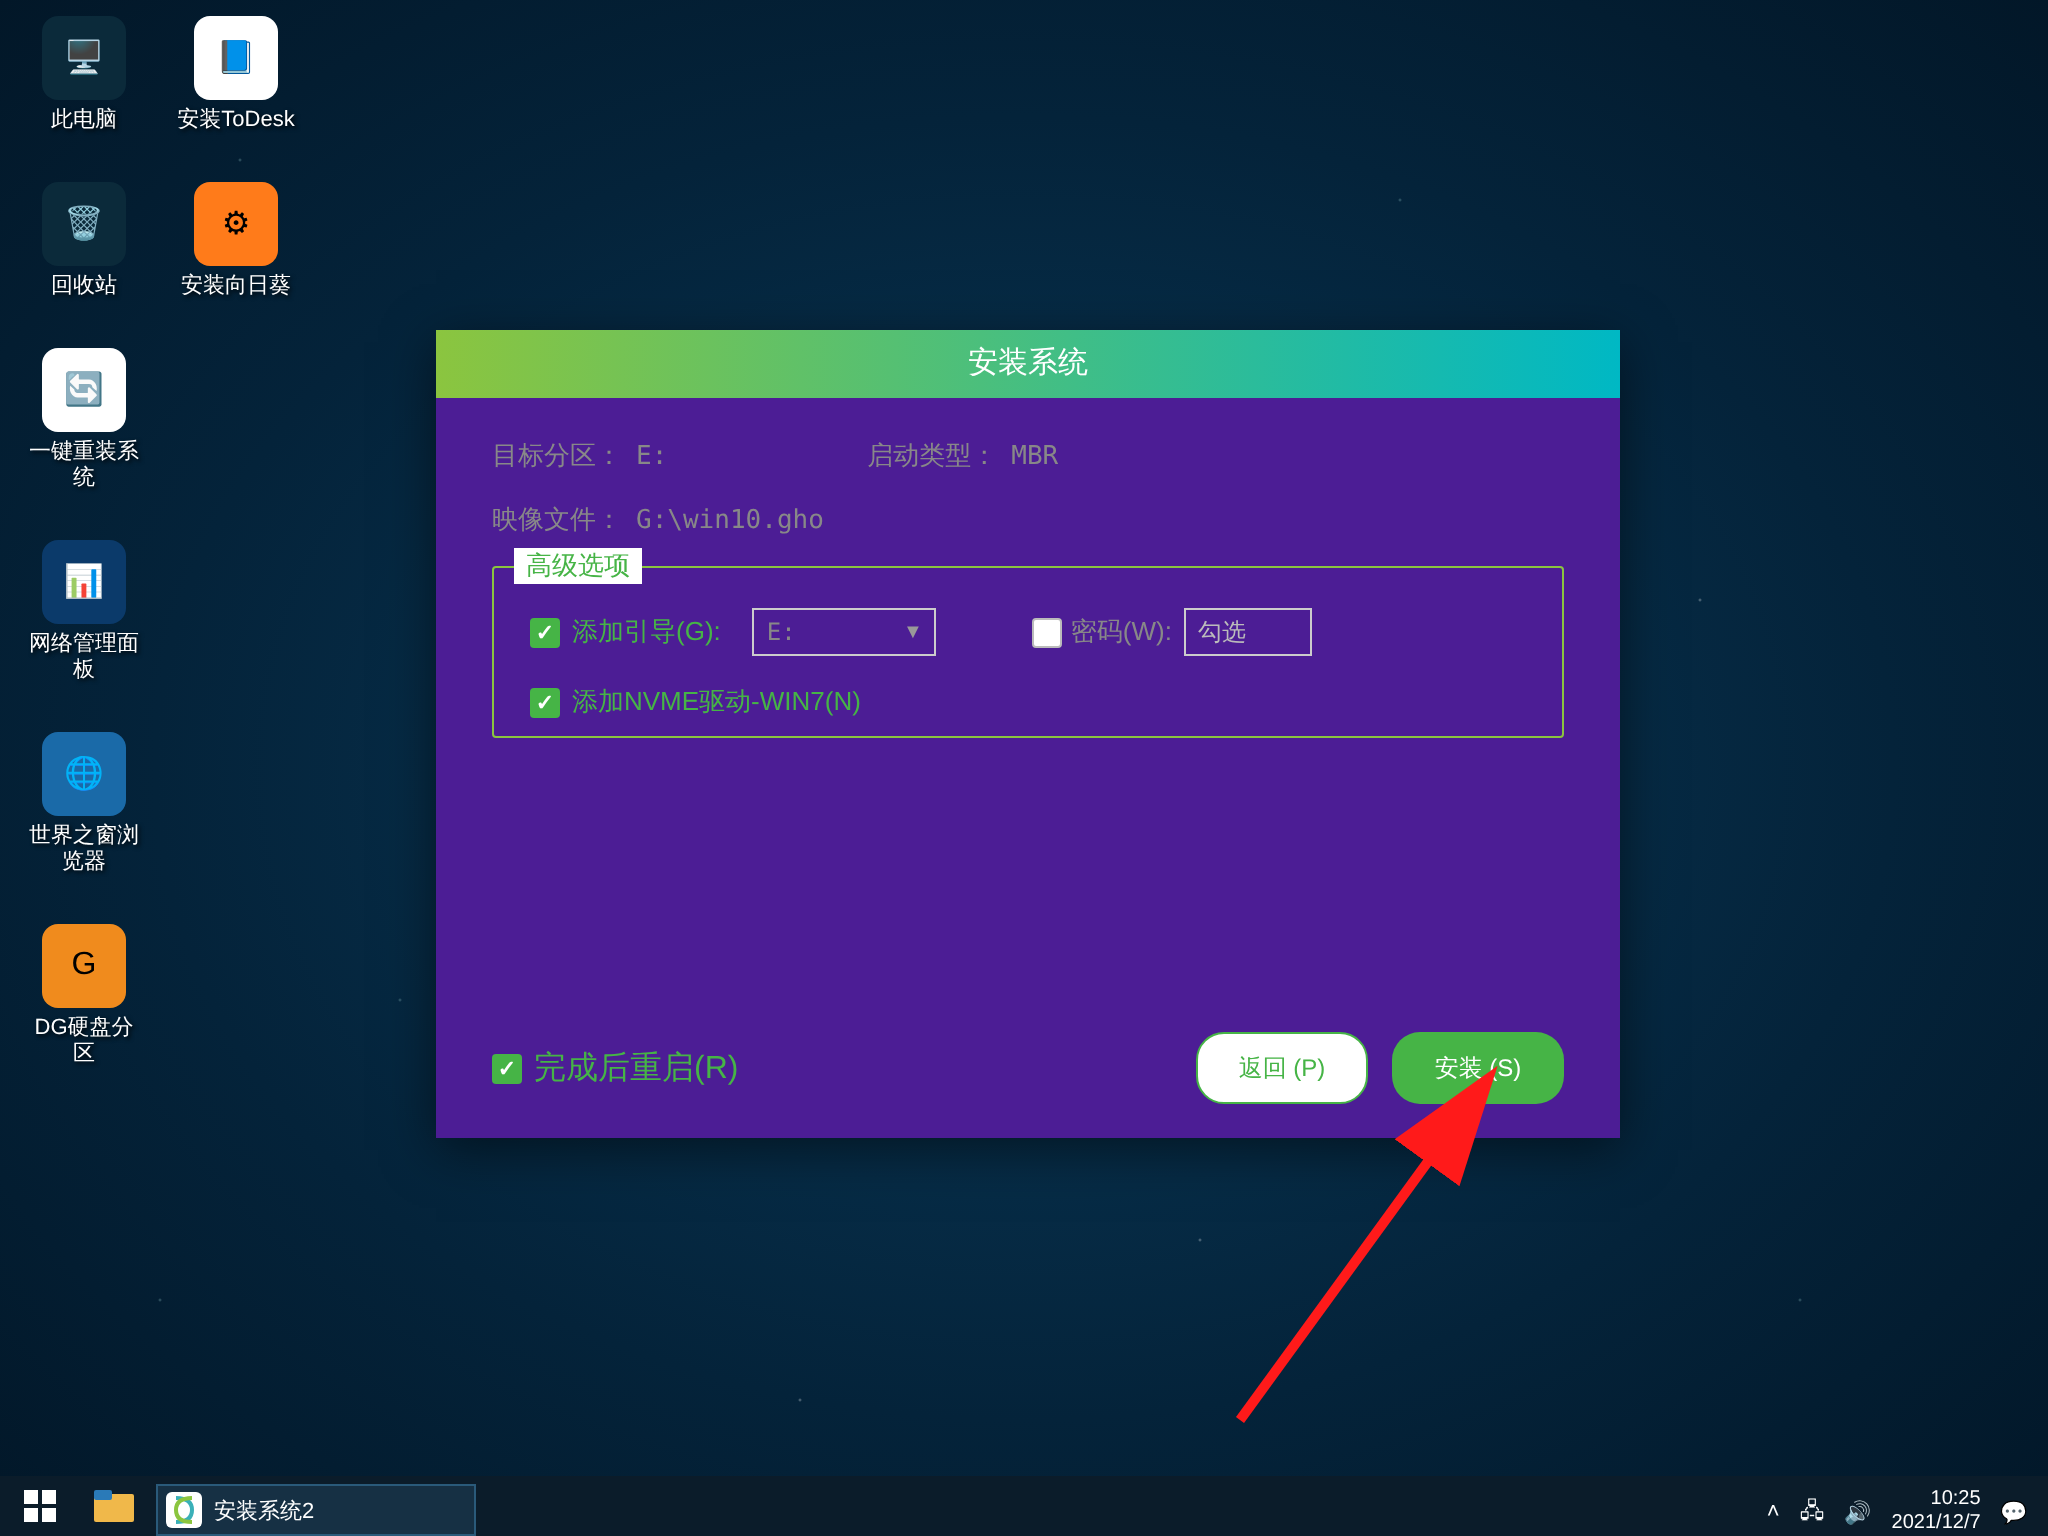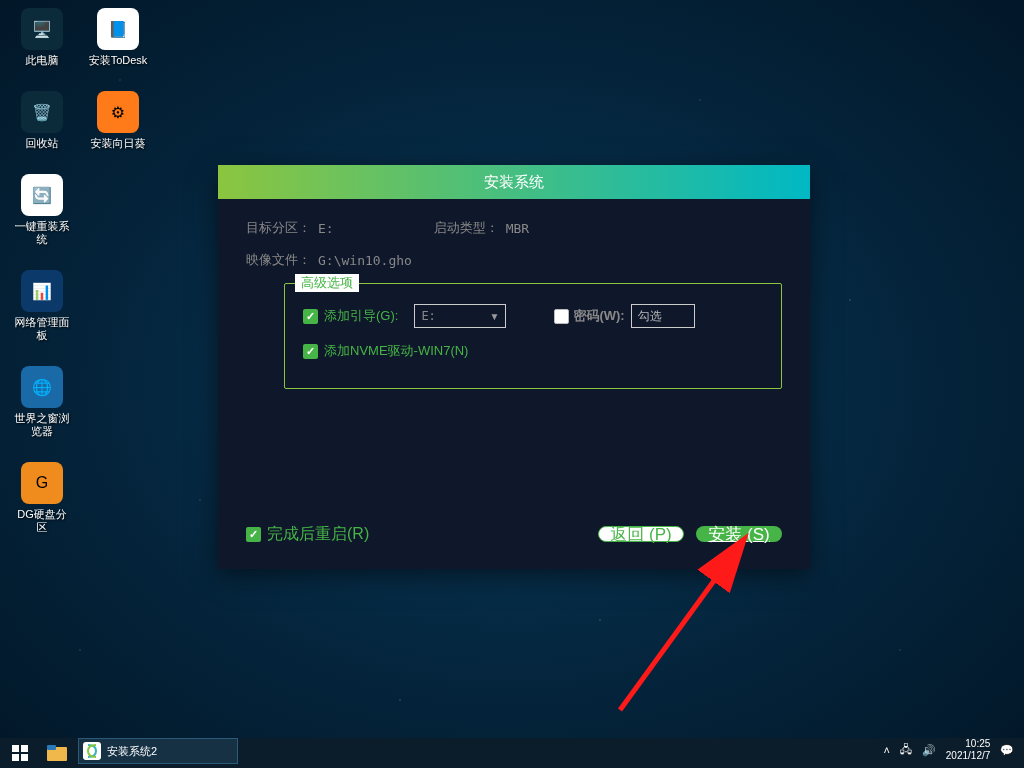--- a/index.html
+++ b/index.html
@@ -24,71 +24,71 @@
 }
 .desktop { position: absolute; inset: 0 0 30px 0; }
 .icon-col { position: absolute; top: 8px; left: 12px; width: 70px; }
 .icon-col2 { position: absolute; top: 8px; left: 88px; width: 70px; }
 .desktop-icon { width: 60px; margin-bottom: 24px; text-align: center; cursor: pointer; }
 .desktop-icon .ic { width: 42px; height: 42px; margin: 0 auto 4px; border-radius: 8px; display: flex; align-items: center; justify-content: center; }
 .desktop-icon .lbl { color: #fff; font-size: 11px; line-height: 13px; text-shadow: 1px 1px 2px #000; word-break: break-all; }
 
 .dialog {
   position: absolute; left: 218px; top: 165px; width: 592px; height: 404px;
-  background: #0f172a; box-shadow: 0 6px 24px rgba(0,0,0,0.5);
+  background: #4c1d95; box-shadow: 0 6px 24px rgba(0,0,0,0.5);
 }
 .dialog-title {
   height: 34px; line-height: 34px; text-align: center; color: #fff; font-size: 15px;
   background: linear-gradient(90deg, #8bc53f 0%, #00b8c4 100%);
 }
 .dialog-body { padding: 20px 28px 0; color: #888; font-size: 13px; }
 .row { display: flex; align-items: center; margin-bottom: 14px; }
 .row .k { min-width: 72px; }
 .row .gap { width: 100px; display: inline-block; }
 .fieldset {
-  border: 1px solid #8bc53f; border-radius: 2px; padding: 20px 18px 24px; margin-top: 4px; position: relative; margin-left: 38px;
+  border: 1px solid #8bc53f; border-radius: 2px; padding: 20px 18px 4px; margin-top: 4px; position: relative;
 }
 .fieldset-title {
   position: absolute; top: -10px; left: 10px; background: #fff; padding: 0 6px;
   color: #46b446; font-size: 13px;
 }
 .chk { display: inline-flex; align-items: center; gap: 6px; }
 .chk .box {
   width: 15px; height: 15px; background: #46b446; border-radius: 2px; display: flex;
   align-items: center; justify-content: center; color: #fff; font-size: 11px; font-weight: bold;
 }
 .chk .box.empty { background: #fff; border: 1px solid #bbb; }
 .chk .t { color: #46b446; }
 .select {
   width: 92px; height: 24px; border: 1px solid #ccc; display: inline-flex; align-items: center;
   justify-content: space-between; padding: 0 6px; color: #888; font-size: 12px; margin-left: 16px;
 }
 .select .arrow { color: #999; font-size: 10px; }
-.pwd-label { margin-left: 48px; color: #888; font-weight: bold; }
+.pwd-label { margin-left: 48px; color: #888; }
 .pwd-input {
   width: 64px; height: 24px; border: 1px solid #ccc; margin-left: 6px; padding: 0 6px;
   color: #bbb; font-size: 12px; display: inline-flex; align-items: center;
 }
 .dialog-footer {
   position: absolute; bottom: 0; left: 0; right: 0; height: 70px;
   display: flex; align-items: center; padding: 0 28px;
 }
 .footer-left { flex: 1; }
 .btn {
-  width: 86px; height: 16px; border-radius: 14px; display: inline-flex; align-items: center;
-  justify-content: center; font-size: 17px; cursor: pointer; margin-left: 12px; text-decoration: underline;
+  width: 86px; height: 36px; border-radius: 14px; display: inline-flex; align-items: center;
+  justify-content: center; font-size: 12px; cursor: pointer; margin-left: 12px;
 }
 .btn-outline { border: 1px solid #46b446; color: #46b446; background: #fff; }
 .btn-solid { background: #46b446; color: #fff; }
 
 .arrow-overlay { position: absolute; pointer-events: none; }
 
 .taskbar {
   position: absolute; left: 0; right: 0; bottom: 0; height: 30px; background: #0b1c2a;
-  display: flex; align-items: flex-start; color: #fff; font-size: 11px;
+  display: flex; align-items: flex-end; color: #fff; font-size: 11px;
 }
 .tb-start { width: 40px; height: 30px; display: flex; align-items: center; justify-content: center; cursor: pointer; }
 .tb-ico { width: 34px; height: 30px; display: flex; align-items: center; justify-content: center; cursor: pointer; }
 .tb-task {
   height: 26px; margin-left: 4px; padding: 0 10px 0 4px; min-width: 160px;
   background: #163044; border: 1px solid #2a5a7a; display: flex; align-items: center; gap: 6px; cursor: pointer;
 }
 .tb-task .tic { width: 18px; height: 18px; background: #fff; border-radius: 3px; display: flex; align-items: center; justify-content: center; }
 .tb-right { margin-left: auto; display: flex; align-items: center; gap: 10px; padding-right: 10px; }
 .clock { text-align: right; line-height: 12px; font-size: 10px; }

